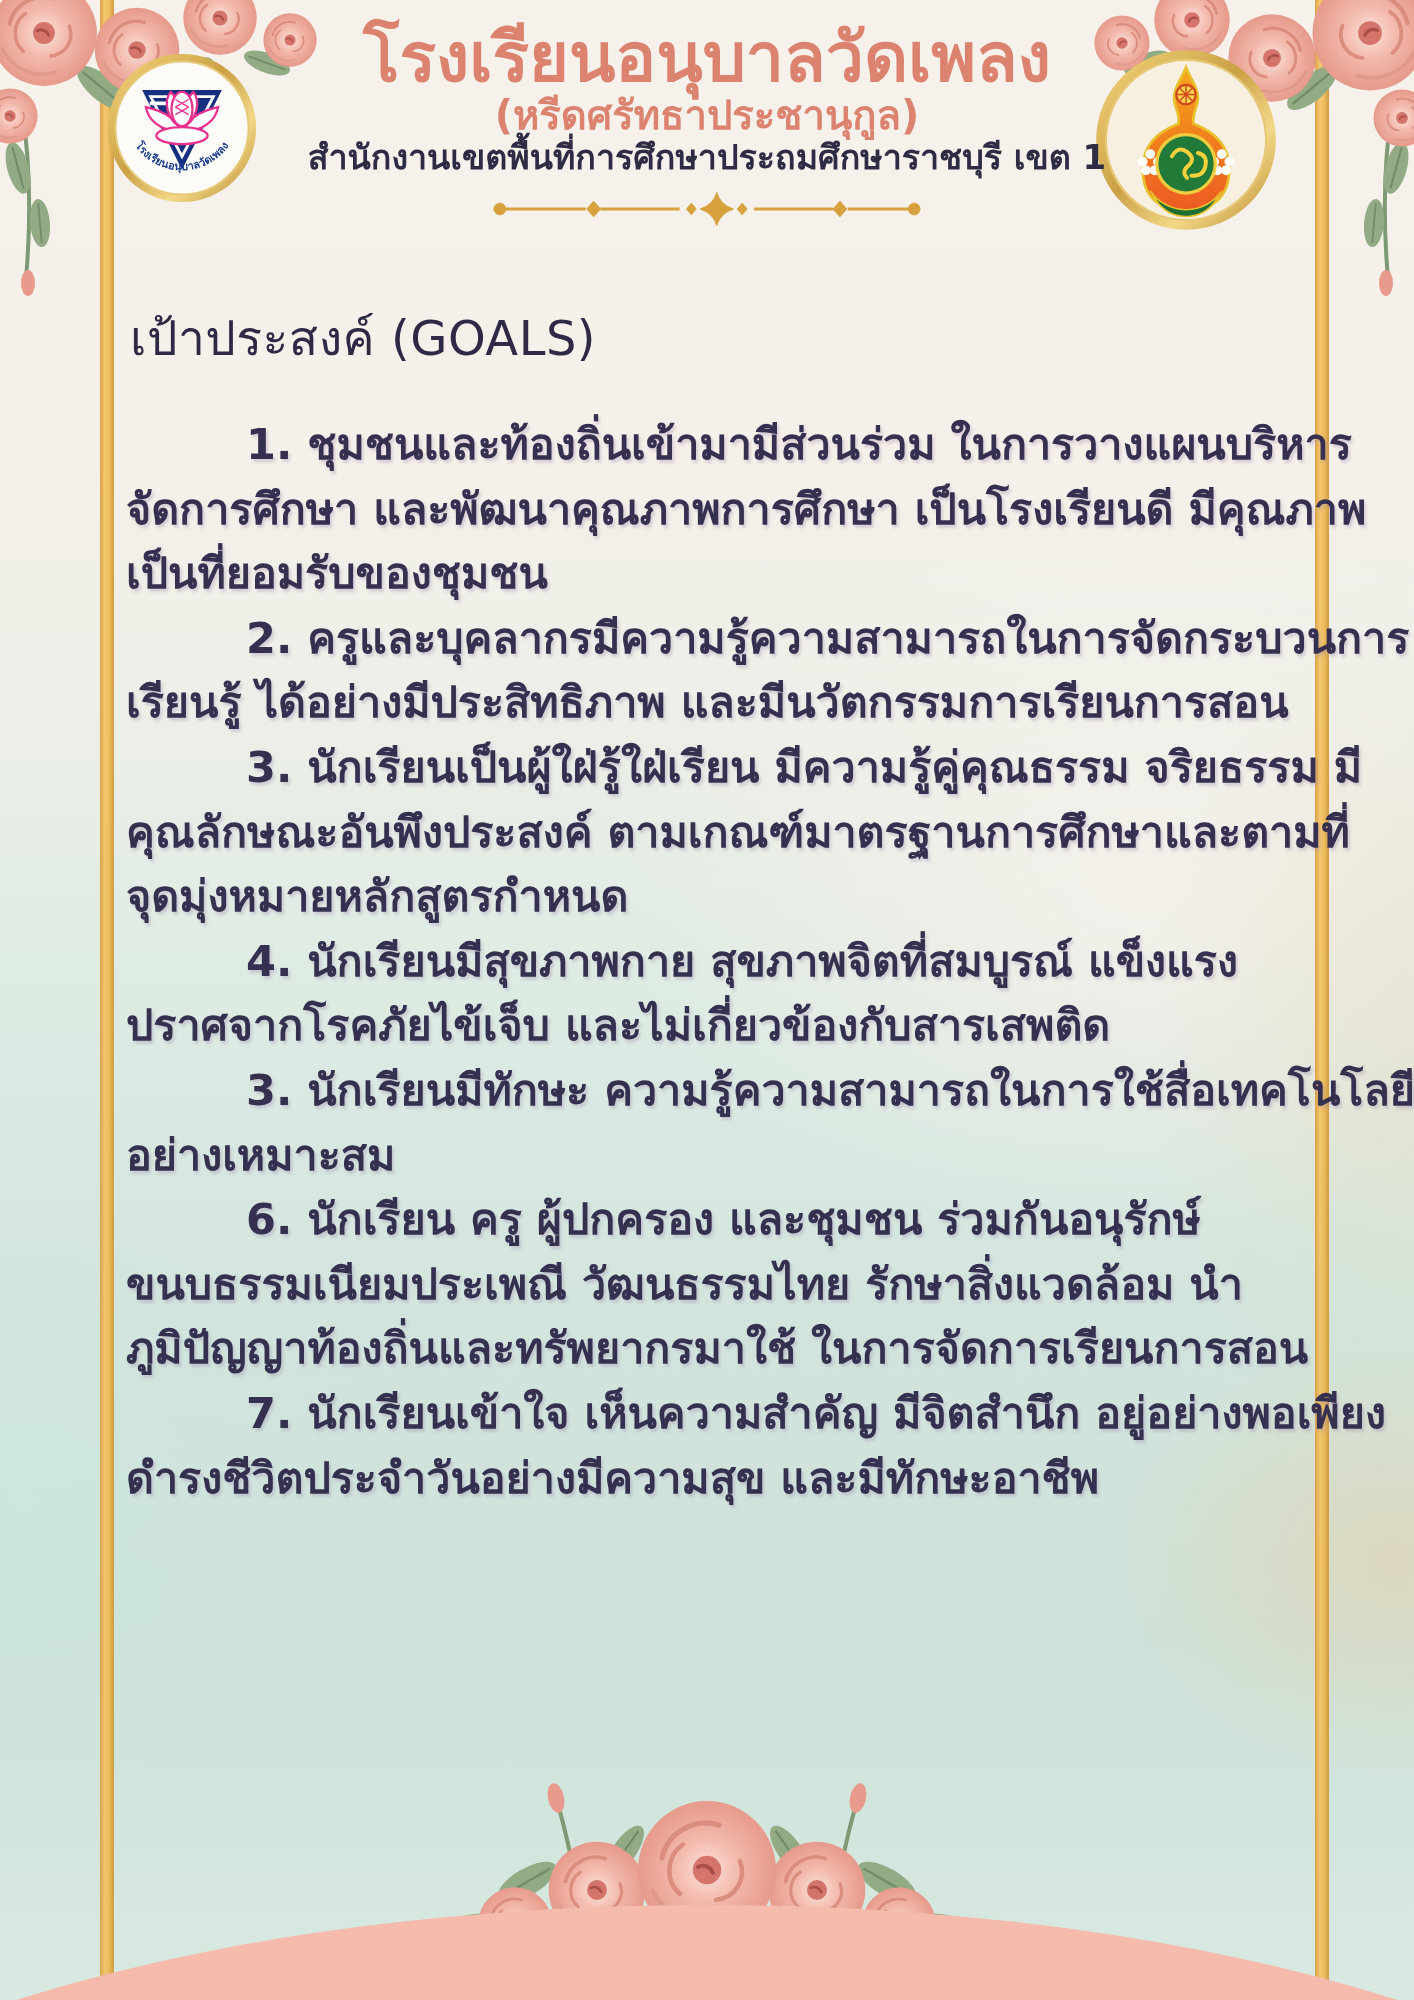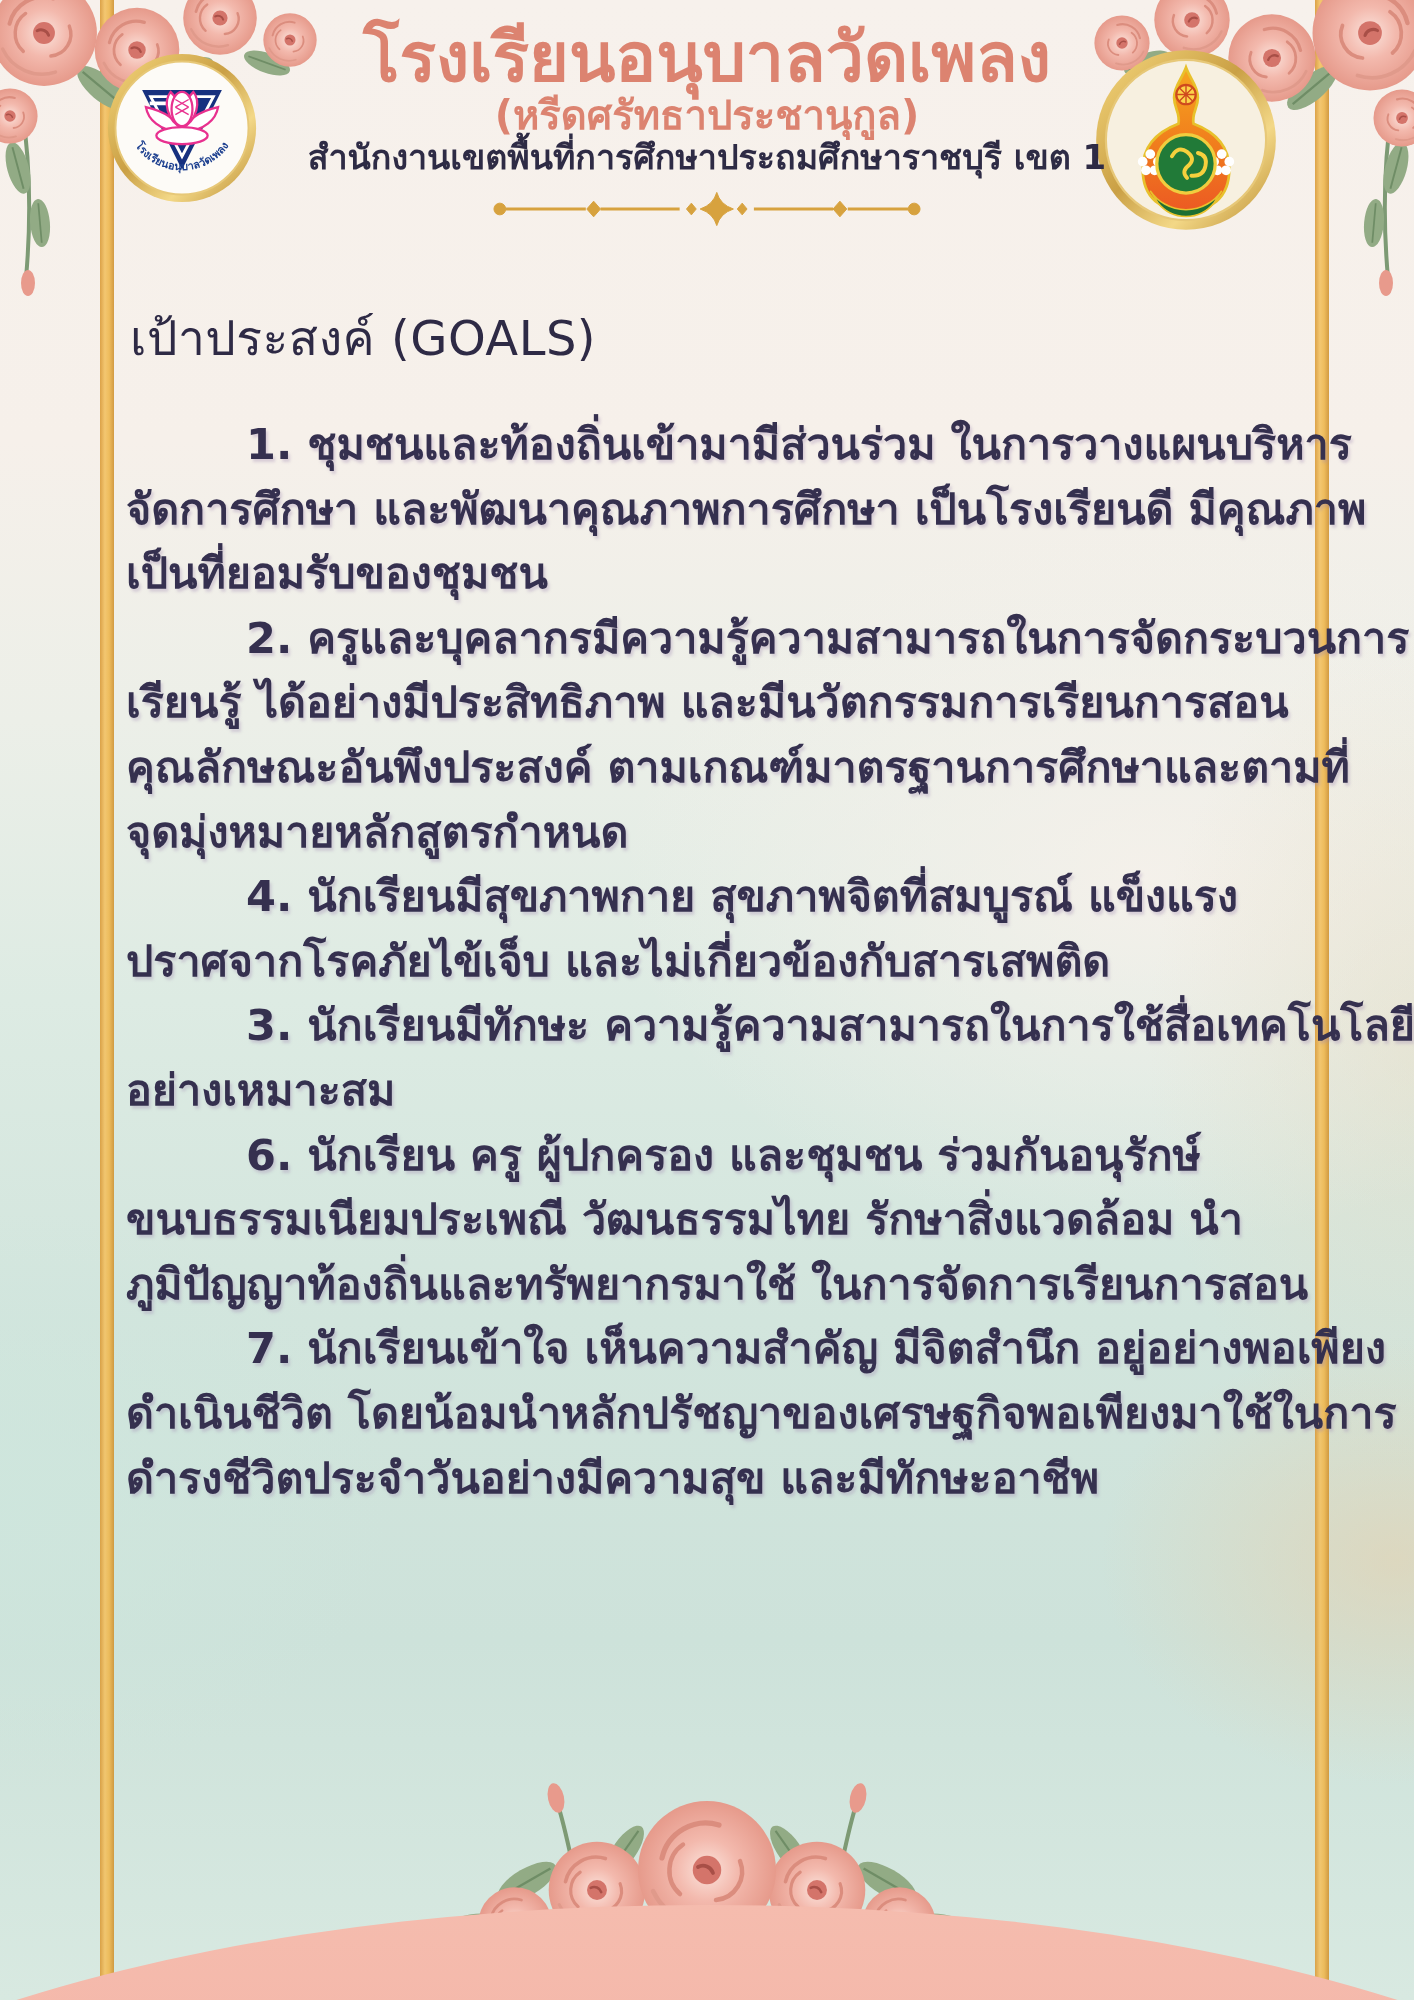--- a/index.html
+++ b/index.html
@@ -201,27 +201,27 @@
   </div>
 
   <div class="goals-heading">เป้าประสงค์ (GOALS)</div>
 
   <div class="goals-list">
       <div class="goal-line indent">1. ชุมชนและท้องถิ่นเข้ามามีส่วนร่วม ในการวางแผนบริหาร</div>
       <div class="goal-line">จัดการศึกษา และพัฒนาคุณภาพการศึกษา เป็นโรงเรียนดี มีคุณภาพ</div>
       <div class="goal-line">เป็นที่ยอมรับของชุมชน</div>
       <div class="goal-line indent">2.  ครูและบุคลากรมีความรู้ความสามารถในการจัดกระบวนการ</div>
       <div class="goal-line">เรียนรู้ ได้อย่างมีประสิทธิภาพ และมีนวัตกรรมการเรียนการสอน</div>
+      <div class="goal-line indent">3. นักเรียนเป็นผู้ใฝ่รู้ใฝ่เรียน มีความรู้คู่คุณธรรม จริยธรรม มี</div>
       <div class="goal-line">คุณลักษณะอันพึงประสงค์ ตามเกณฑ์มาตรฐานการศึกษาและตามที่</div>
       <div class="goal-line">จุดมุ่งหมายหลักสูตรกำหนด</div>
       <div class="goal-line indent">4. นักเรียนมีสุขภาพกาย สุขภาพจิตที่สมบูรณ์ แข็งแรง</div>
       <div class="goal-line">ปราศจากโรคภัยไข้เจ็บ และไม่เกี่ยวข้องกับสารเสพติด</div>
       <div class="goal-line indent">3. นักเรียนมีทักษะ ความรู้ความสามารถในการใช้สื่อเทคโนโลยี</div>
       <div class="goal-line">อย่างเหมาะสม</div>
       <div class="goal-line indent">6. นักเรียน ครู ผู้ปกครอง และชุมชน ร่วมกันอนุรักษ์</div>
       <div class="goal-line">ขนบธรรมเนียมประเพณี วัฒนธรรมไทย รักษาสิ่งแวดล้อม นำ</div>
       <div class="goal-line">ภูมิปัญญาท้องถิ่นและทรัพยากรมาใช้ ในการจัดการเรียนการสอน</div>
       <div class="goal-line indent">7. นักเรียนเข้าใจ เห็นความสำคัญ มีจิตสำนึก อยู่อย่างพอเพียง</div>
-      <div class="goal-line">ดำเนินชีวิต โดยน้อมนำหลักปรัชญาของเศรษฐกิจพอเพียงมาใช้ในการ</div>
       <div class="goal-line">ดำรงชีวิตประจำวันอย่างมีความสุข และมีทักษะอาชีพ</div>
     </div>
 
 </div>
 
 </body></html>

